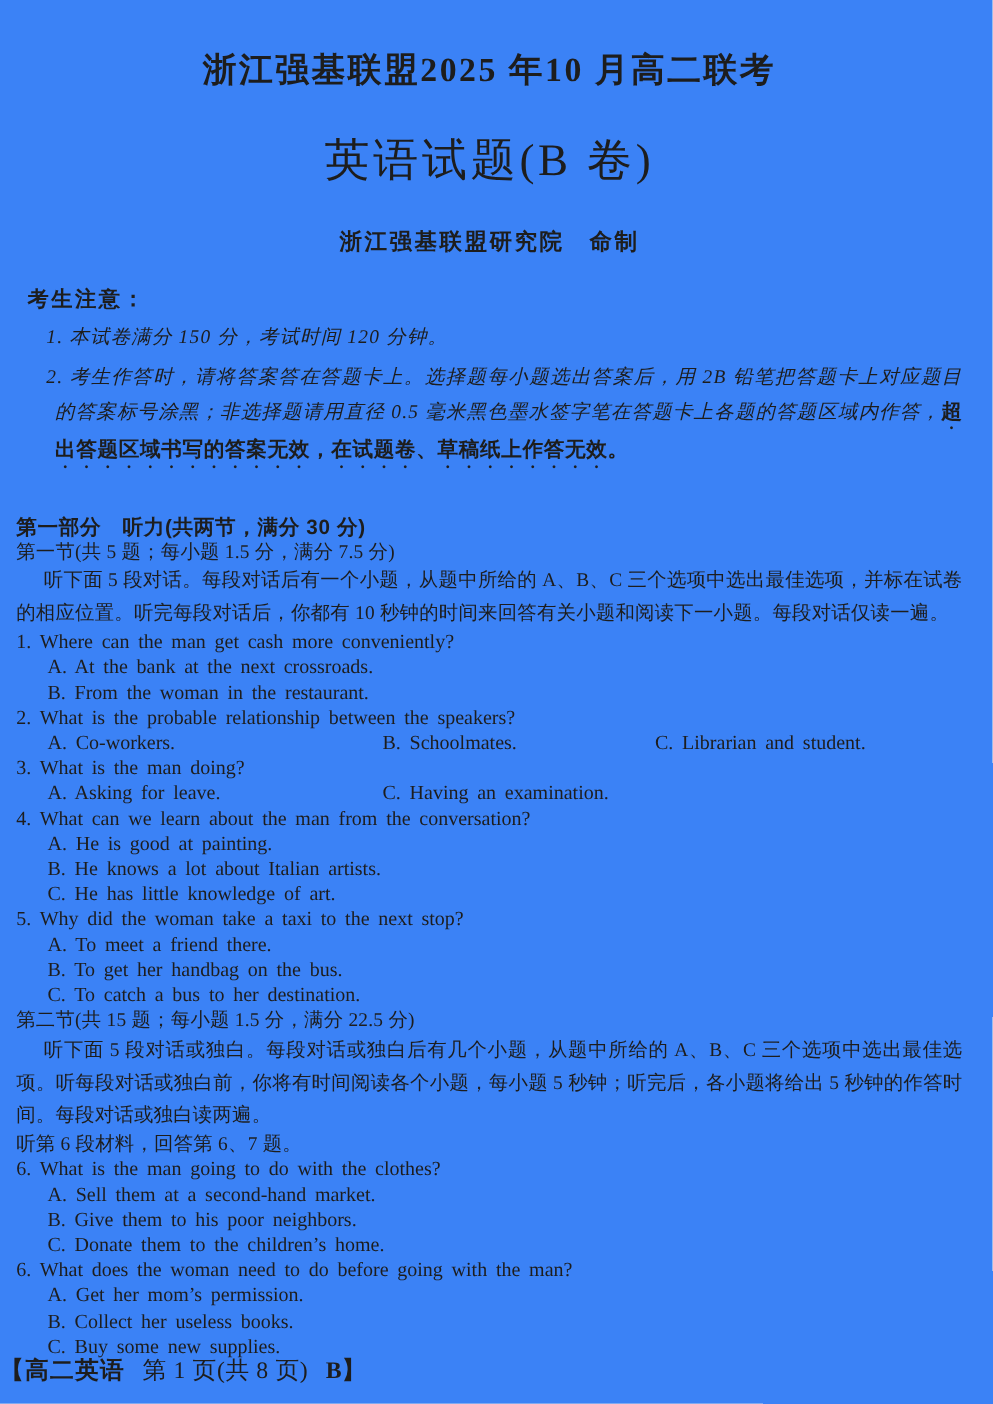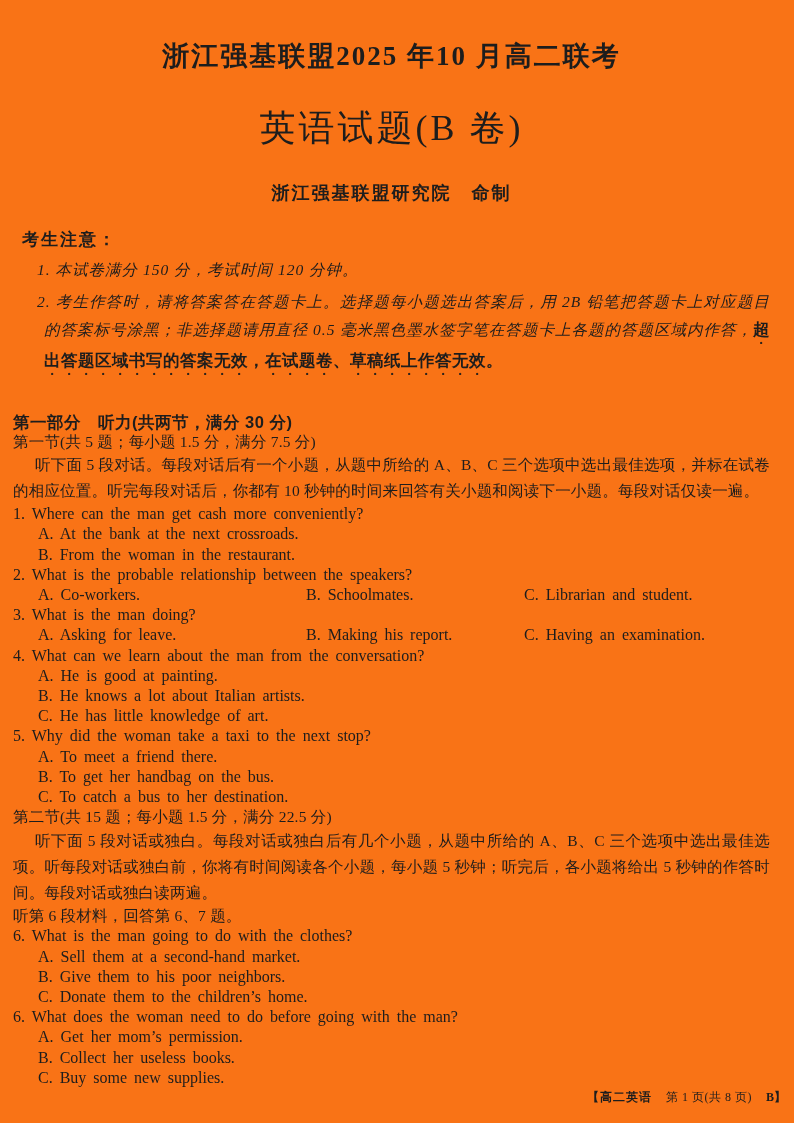--- a/index.html
+++ b/index.html
@@ -1,20 +1,20 @@
 <!DOCTYPE html>
 <html><head>
 <meta charset="utf-8">
 <style>
   html,body { margin:0; padding:0; background:#e8e8e8; }
   .page {
     position:relative;
     width:794px; height:1123px;
     margin:0 auto;
-    background:#f97316;
+    background:#3b82f6;
     color:#1d1d1d;
     box-sizing:border-box;
     padding:0 24px 0 13px;
     font-family:"Liberation Serif", serif;
     overflow:hidden;
   }
   
   .exam-title {
     margin-top:42px;
     text-align:center;
@@ -96,22 +96,22 @@
   .q-text  { word-spacing:3px; }
   .opt     { padding-left:25px; word-spacing:3px; }
   .opt-row { display:flex; padding-left:25px; word-spacing:3px; }
   .opt-col-a { width:268px; flex:none; }
   .opt-col-b { width:218px; flex:none; }
   .opt-col-c { flex:1; }
   
   .footer {
     position:absolute;
     left:0; right:8px; bottom:16px;
-    text-align:right;
-    font-size:12px; line-height:20px;
+    text-align:left;
+    font-size:19px; line-height:20px;
   }
   .footer-brand {
     font-weight:bold;
     font-family:"Liberation Sans", sans-serif;
     letter-spacing:1px;
   }
   .footer-page { margin-left:14px; letter-spacing:0.5px; }
   .footer-code { margin-left:14px; font-weight:bold; }
 </style>
 </head>
@@ -145,21 +145,20 @@
       <span class="opt-col-a">A. Co-workers.</span>
       <span class="opt-col-b">B. Schoolmates.</span>
       <span class="opt-col-c">C. Librarian and student.</span>
     </div>
   </div>
 
   <div class="q-block">
     <div class="q-text">3. What is the man doing?</div>
     <div class="opt-row">
       <span class="opt-col-a">A. Asking for leave.</span>
-      <span class="opt-col-b">B. Making his report.</span>
       <span class="opt-col-c">C. Having an examination.</span>
     </div>
   </div>
 
   <div class="q-block">
     <div class="q-text">4. What can we learn about the man from the conversation?</div>
     <div class="opt">A. He is good at painting.</div>
     <div class="opt">B. He knows a lot about Italian artists.</div>
     <div class="opt">C. He has little knowledge of art.</div>
   </div>

